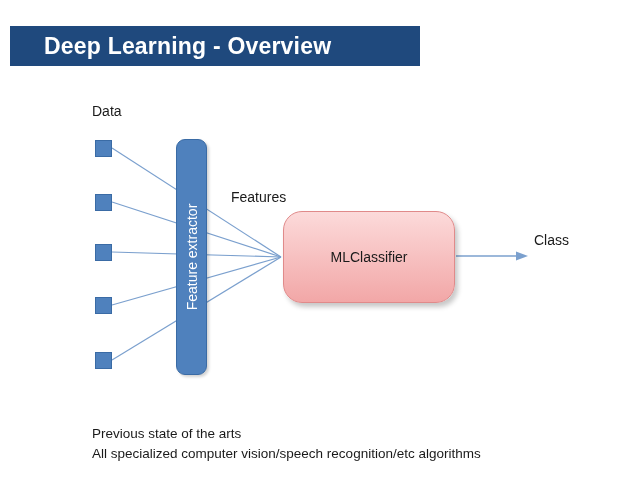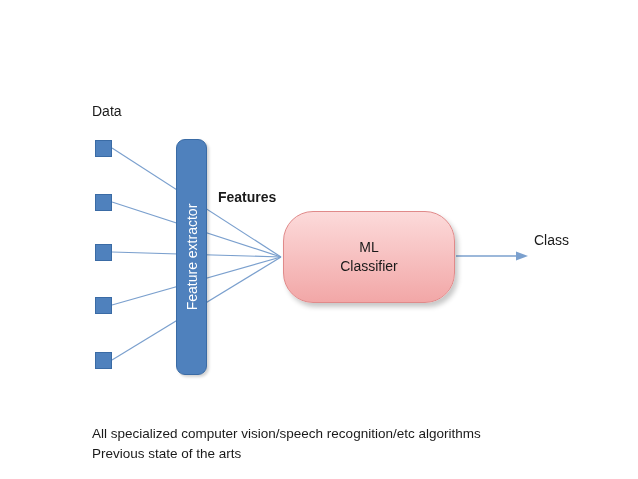--- a/index.html
+++ b/index.html
@@ -35,21 +35,21 @@
   }
   .label {
     position: absolute;
     font-size: 14px;
     color: var(--text-dark, #1a1a1a);
     z-index: 4;
     white-space: nowrap;
     text-align: center;
   }
   .lbl-data     { left: 92px;  top: 103px; }
-  .lbl-features { left: 218px; top: 189px; font-weight: bold; }
+  .lbl-features { left: 231px; top: 189px; }
   .lbl-class    { left: 534px; top: 232px; }
   .sq {
     position: absolute;
     left: 95px;
     width: 17px;
     height: 17px;
     background: var(--shape-blue, #4F81BD);
     border: 1px solid var(--shape-blue-border, #3A6BA5);
     box-sizing: border-box;
     z-index: 2;
@@ -80,30 +80,30 @@
     color: #ffffff;
     font-size: 14px;
     white-space: nowrap;
   }
   .classifier {
     position: absolute;
     left: 283px;
     top: 211px;
     width: 172px;
     height: 92px;
-    border-radius: 30px;
+    border-radius: 19px;
     background: linear-gradient(to bottom,
       var(--classifier-fill-top, #FCDADA) 0%,
       var(--classifier-fill-bottom, #F2A7A7) 100%);
     border: 1.5px solid var(--classifier-border, #E08A8A);
     box-sizing: border-box;
     z-index: 2;
     box-shadow: 3px 4px 5px rgba(0,0,0,0.22);
     display: flex;
-    flex-direction: column;
+    flex-direction: row;
     align-items: center;
     justify-content: center;
   }
   .classifier .cls-line {
     font-size: 14px;
     color: var(--text-dark, #1a1a1a);
     line-height: 19px;
   }
   .connector-layer {
     position: absolute;
@@ -137,20 +137,23 @@
       <line x1="112" y1="252" x2="281" y2="257"></line>
       <line x1="112" y1="305" x2="281" y2="257"></line>
       <line x1="112" y1="360" x2="281" y2="257"></line>
     </g>
     <g>
       <line x1="456" y1="256" x2="518" y2="256" stroke="#7BA0CE" stroke-width="1.4"></line>
       <polygon points="528,256 516,251.5 516,260.5" fill="#7BA0CE"></polygon>
     </g>
   </svg>
 
+  <div class="title-banner">
+    <span class="title-text">Deep Learning - Overview</span>
+  </div>
 
   <div class="label lbl-data">Data</div>
   <div class="label lbl-features">Features</div>
   <div class="label lbl-class">Class</div>
 
   <div class="sq sq1"></div>
   <div class="sq sq2"></div>
   <div class="sq sq3"></div>
   <div class="sq sq4"></div>
   <div class="sq sq5"></div>
@@ -158,17 +161,17 @@
   <div class="feature-extractor">
     <span class="vtext">Feature extractor</span>
   </div>
 
   <div class="classifier">
     <span class="cls-line">ML</span>
     <span class="cls-line">Classifier</span>
   </div>
 
   <div class="footer">
+    <div class="footer-line">Previous state of the arts</div>
     <div class="footer-line">All specialized computer vision/speech recognition/etc algorithms</div>
-    <div class="footer-line">Previous state of the arts</div>
   </div>
 
 </div>
 
 </body></html>

